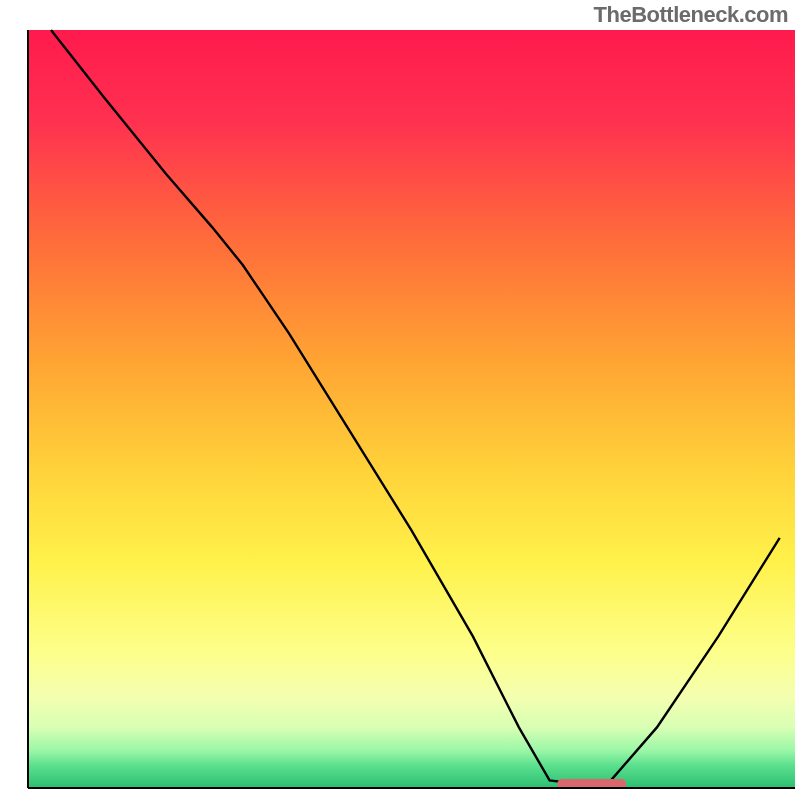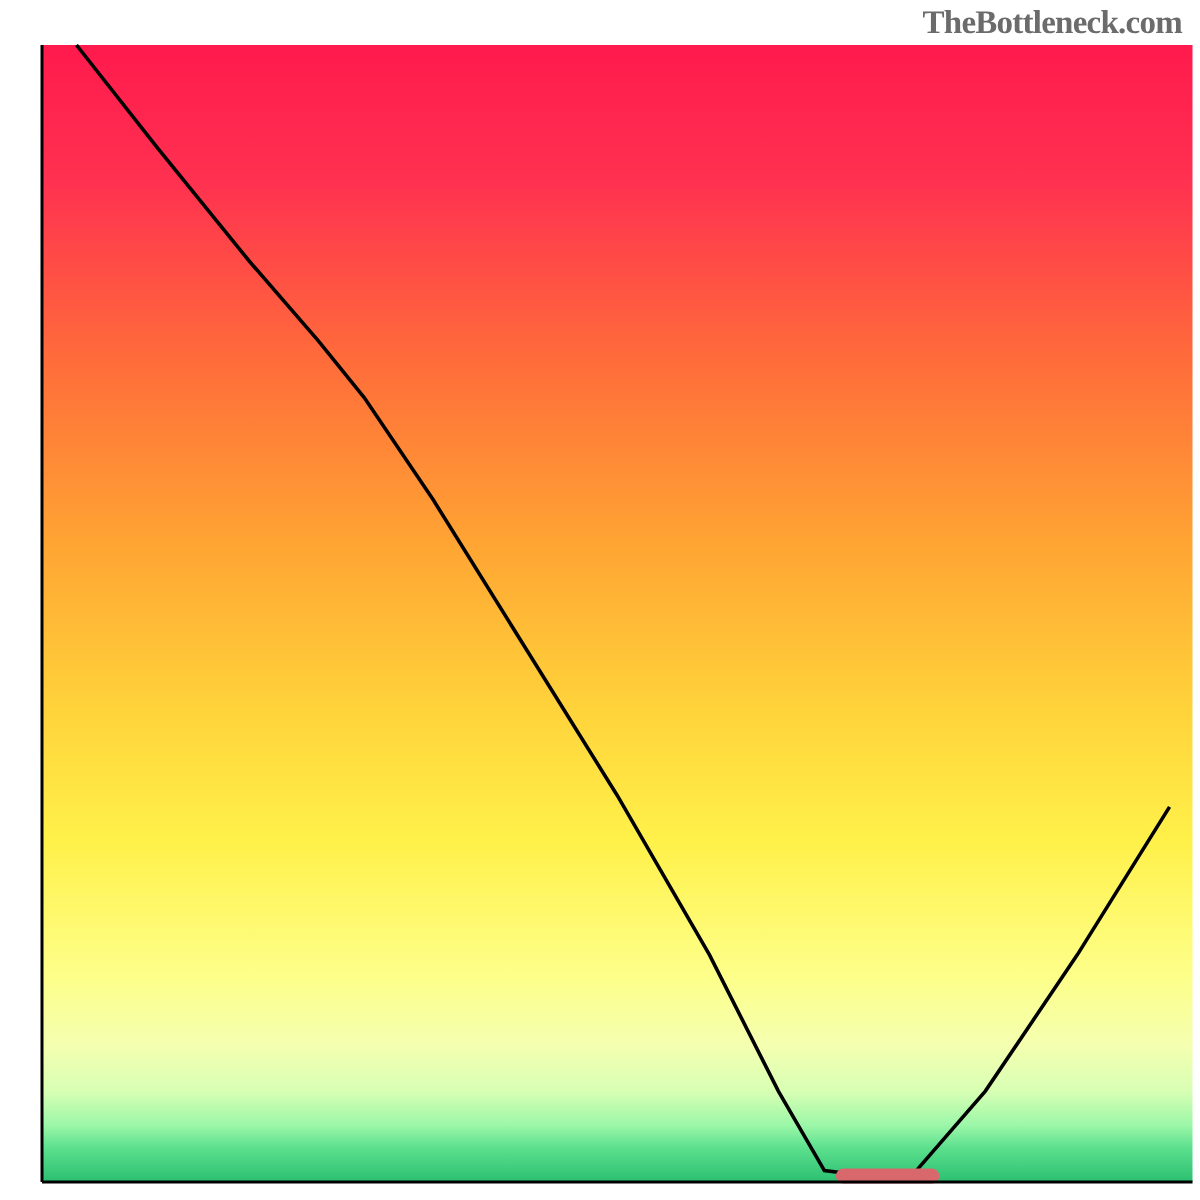--- a/index.html
+++ b/index.html
@@ -7,21 +7,20 @@
     padding: 0;
     width: 800px;
     height: 800px;
     background: #ffffff;
     font-family: Arial, Helvetica, sans-serif;
   }
   .container {
     position: relative;
     width: 800px;
     height: 800px;
-    font-family: Liberation Serif, serif;
   }
   .watermark {
     position: absolute;
     top: 2px;
     right: 12px;
     font-size: 22px;
     font-weight: 600;
     color: #6b6b6b;
     letter-spacing: -0.5px;
     z-index: 10;

